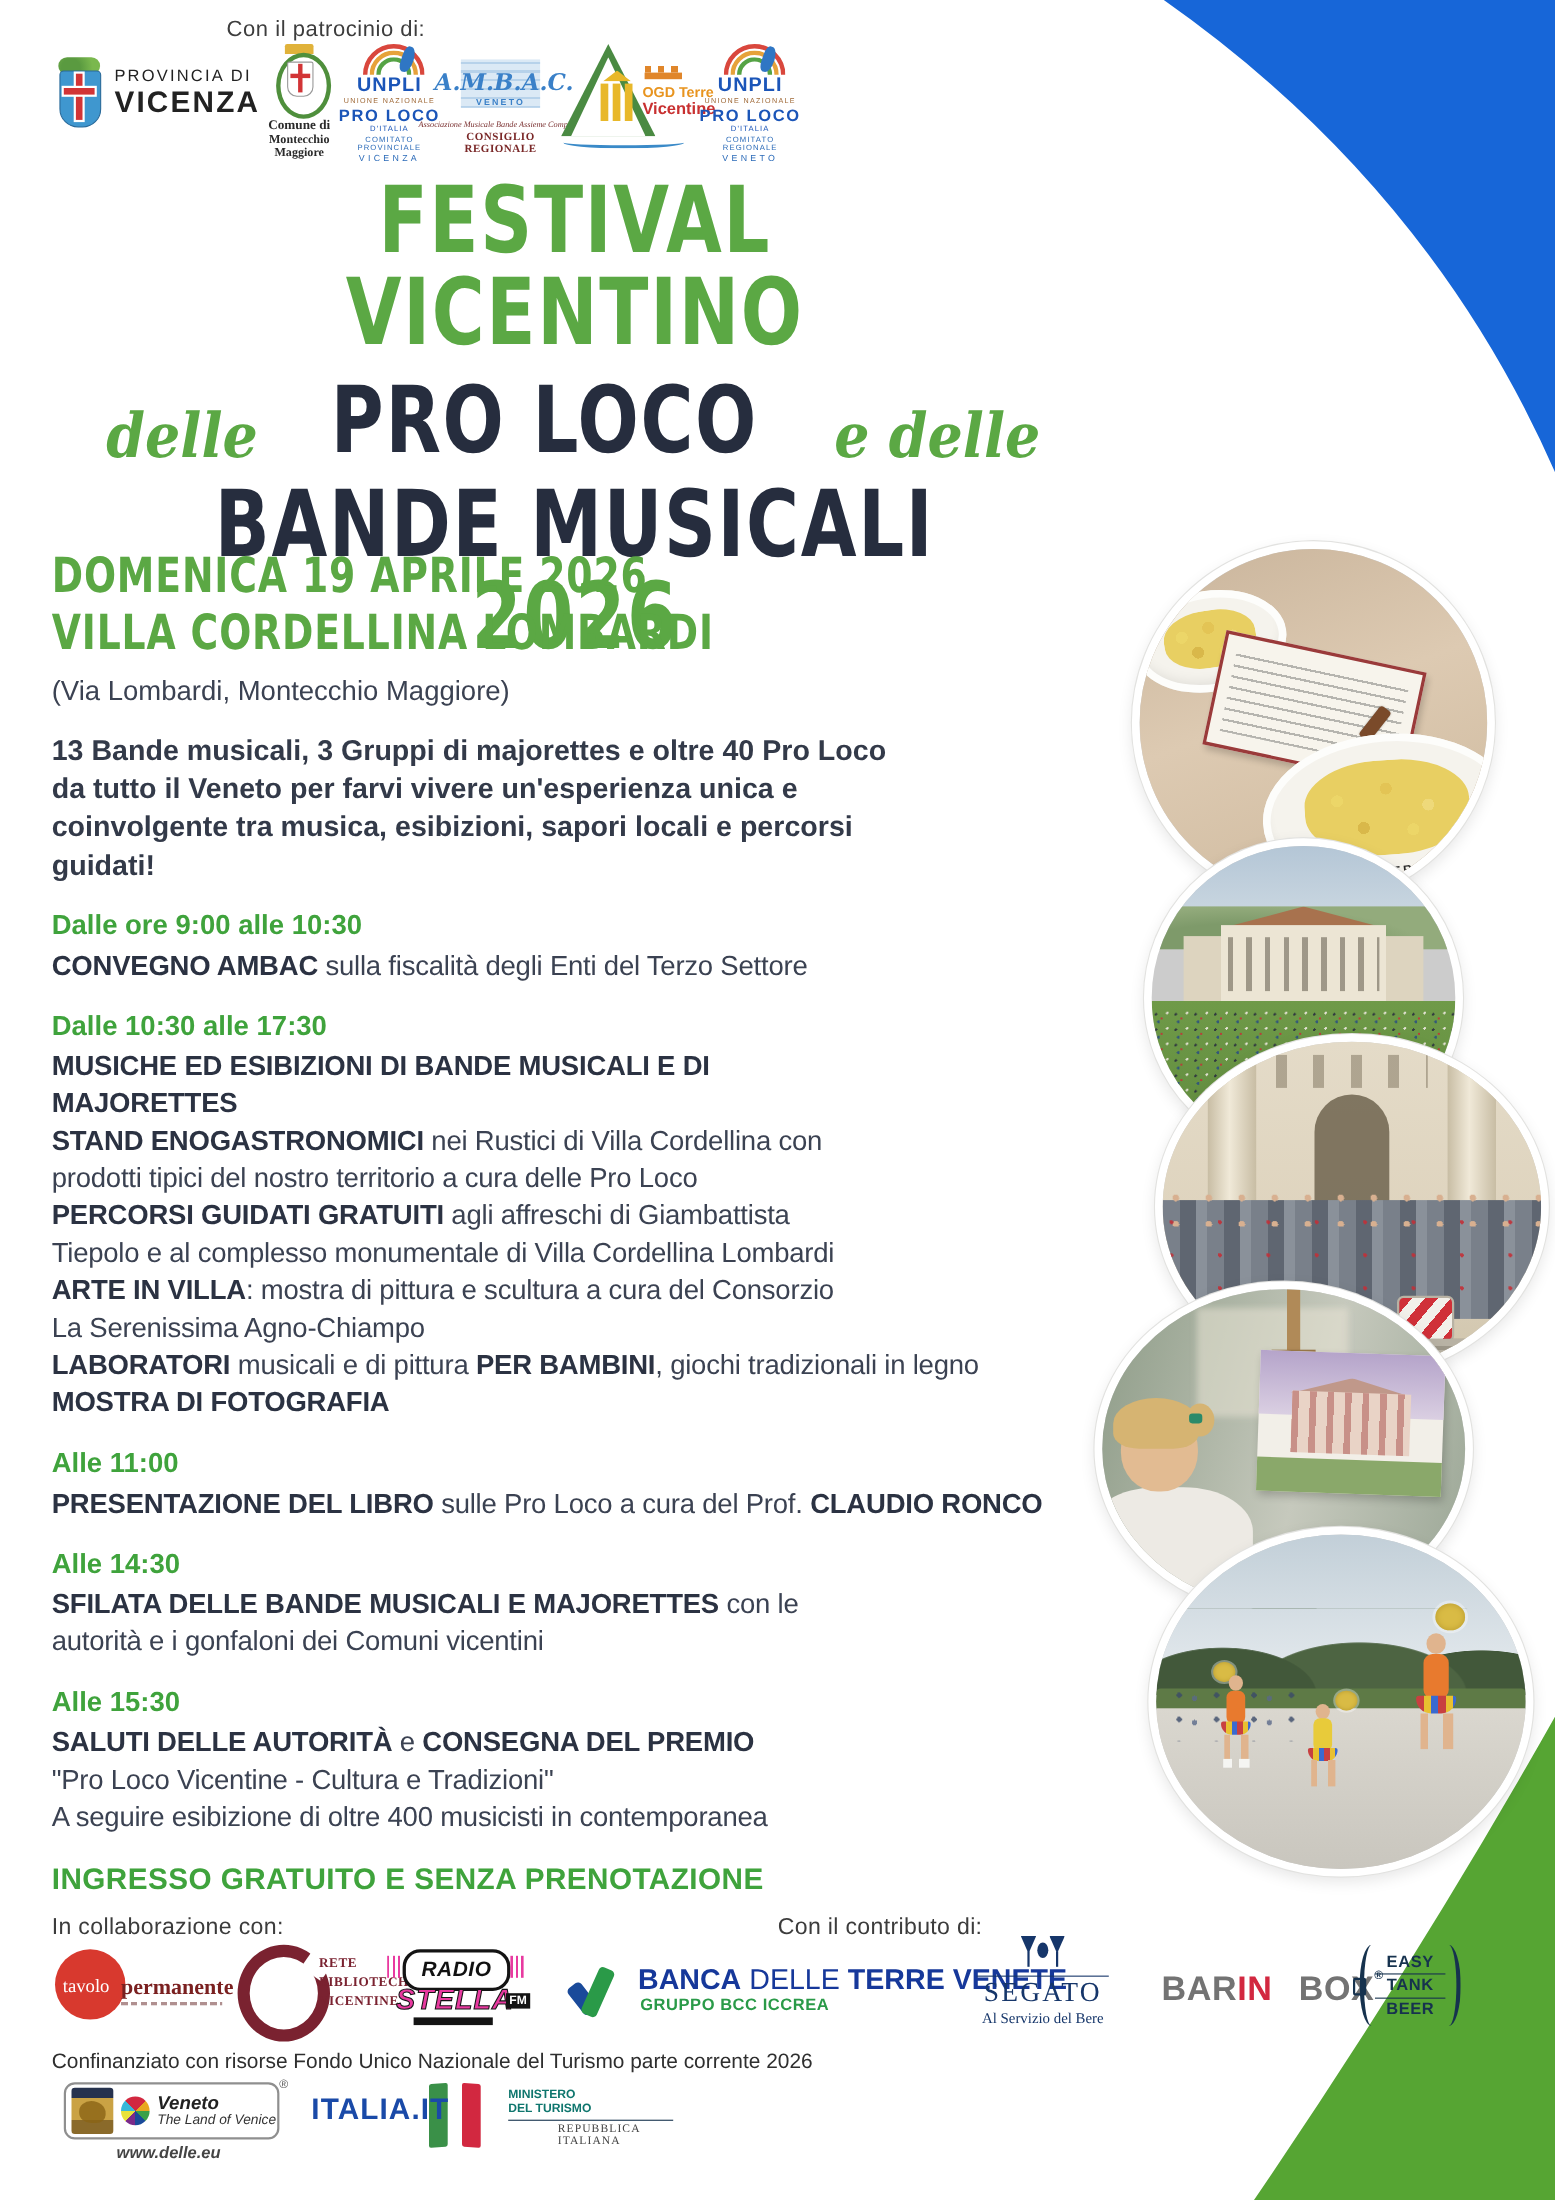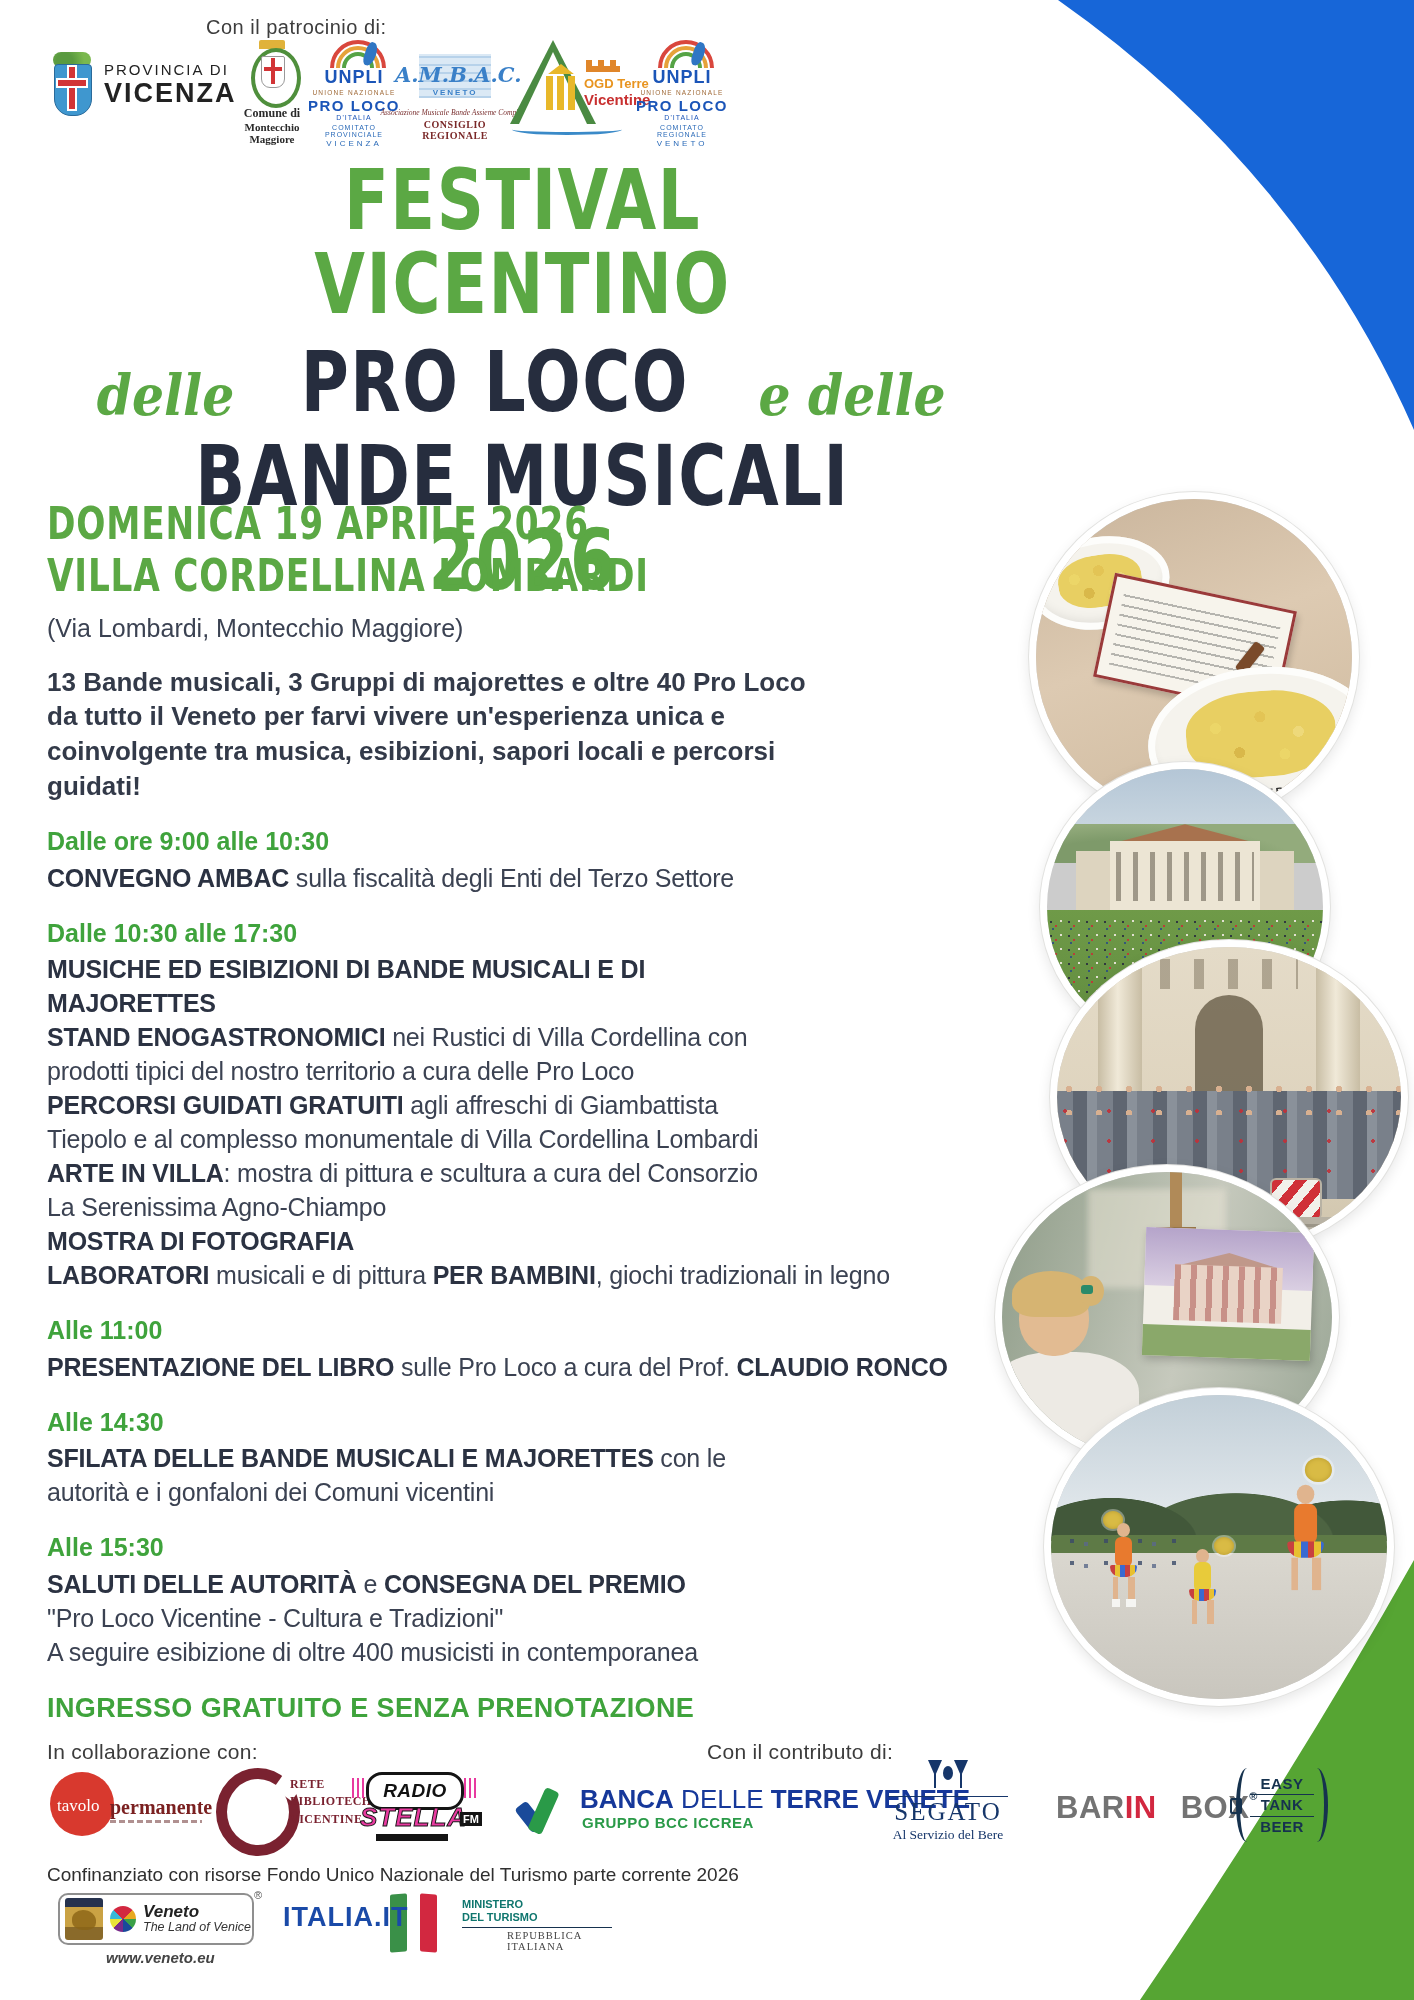--- a/index.html
+++ b/index.html
@@ -397,22 +397,22 @@
       <div class="slot-time">Dalle ore 9:00 alle 10:30</div>
       <div class="pline"><b>CONVEGNO AMBAC</b><span> sulla fiscalità degli Enti del Terzo Settore</span></div>
     </div>
 
     <div class="slot">
       <div class="slot-time">Dalle 10:30 alle 17:30</div>
       <div class="pline"><b>MUSICHE ED ESIBIZIONI DI BANDE MUSICALI E DI MAJORETTES</b></div>
       <div class="pline"><b>STAND ENOGASTRONOMICI</b><span> nei Rustici di Villa Cordellina con prodotti tipici del nostro territorio a cura delle Pro Loco</span></div>
       <div class="pline"><b>PERCORSI GUIDATI GRATUITI</b><span> agli affreschi di Giambattista Tiepolo e al complesso monumentale di Villa Cordellina Lombardi</span></div>
       <div class="pline"><b>ARTE IN VILLA</b><span>: mostra di pittura e scultura a cura del Consorzio La Serenissima Agno-Chiampo</span></div>
+      <div class="pline wide"><b>LABORATORI</b><span> musicali e di pittura </span><b>PER BAMBINI</b><span>, giochi tradizionali in legno</span></div>
       <div class="pline"><b>MOSTRA DI FOTOGRAFIA</b></div>
-      <div class="pline wide"><b>LABORATORI</b><span> musicali e di pittura </span><b>PER BAMBINI</b><span>, giochi tradizionali in legno</span></div>
     </div>
 
     <div class="slot">
       <div class="slot-time">Alle 11:00</div>
       <div class="pline wide"><b>PRESENTAZIONE DEL LIBRO</b><span> sulle Pro Loco a cura del Prof. </span><b>CLAUDIO RONCO</b></div>
     </div>
 
     <div class="slot">
       <div class="slot-time">Alle 14:30</div>
       <div class="pline"><b>SFILATA DELLE BANDE MUSICALI E MAJORETTES</b><span> con le autorità e i gonfaloni dei Comuni vicentini</span></div>
@@ -589,21 +589,21 @@
   <div class="flogo lg-veneto">
     <div class="vn-box">
       <div class="vn-lion"></div>
       <div class="vn-star"></div>
       <div class="vn-t">
         <div class="vn-name">Veneto</div>
         <div class="vn-tag">The Land of Venice</div>
       </div>
       <div class="vn-reg">®</div>
     </div>
-    <div class="vn-url">www.veneto.eu</div>
+    <div class="vn-url">www.delle.eu</div>
   </div>
 
   <div class="flogo lg-italia">ITALIA.IT</div>
 
   <div class="flag">
     <div class="fg"></div>
     <div class="fr"></div>
   </div>
 
   <div class="flogo lg-min">

